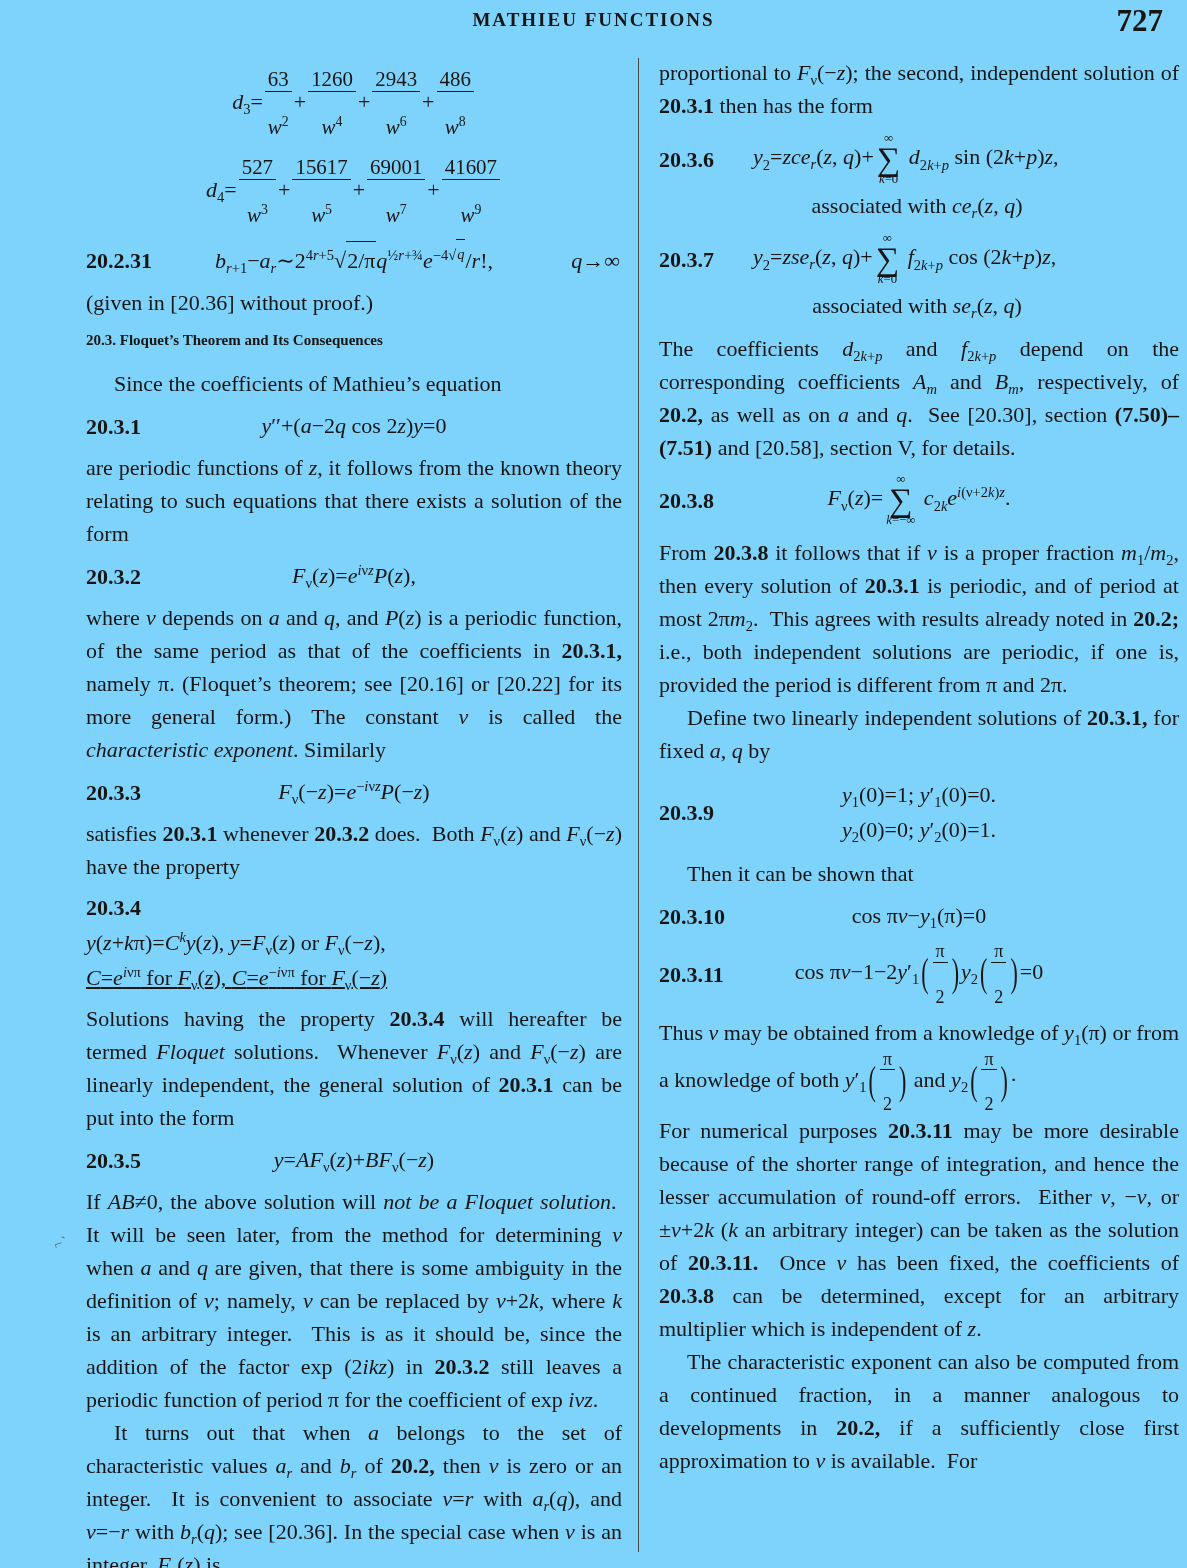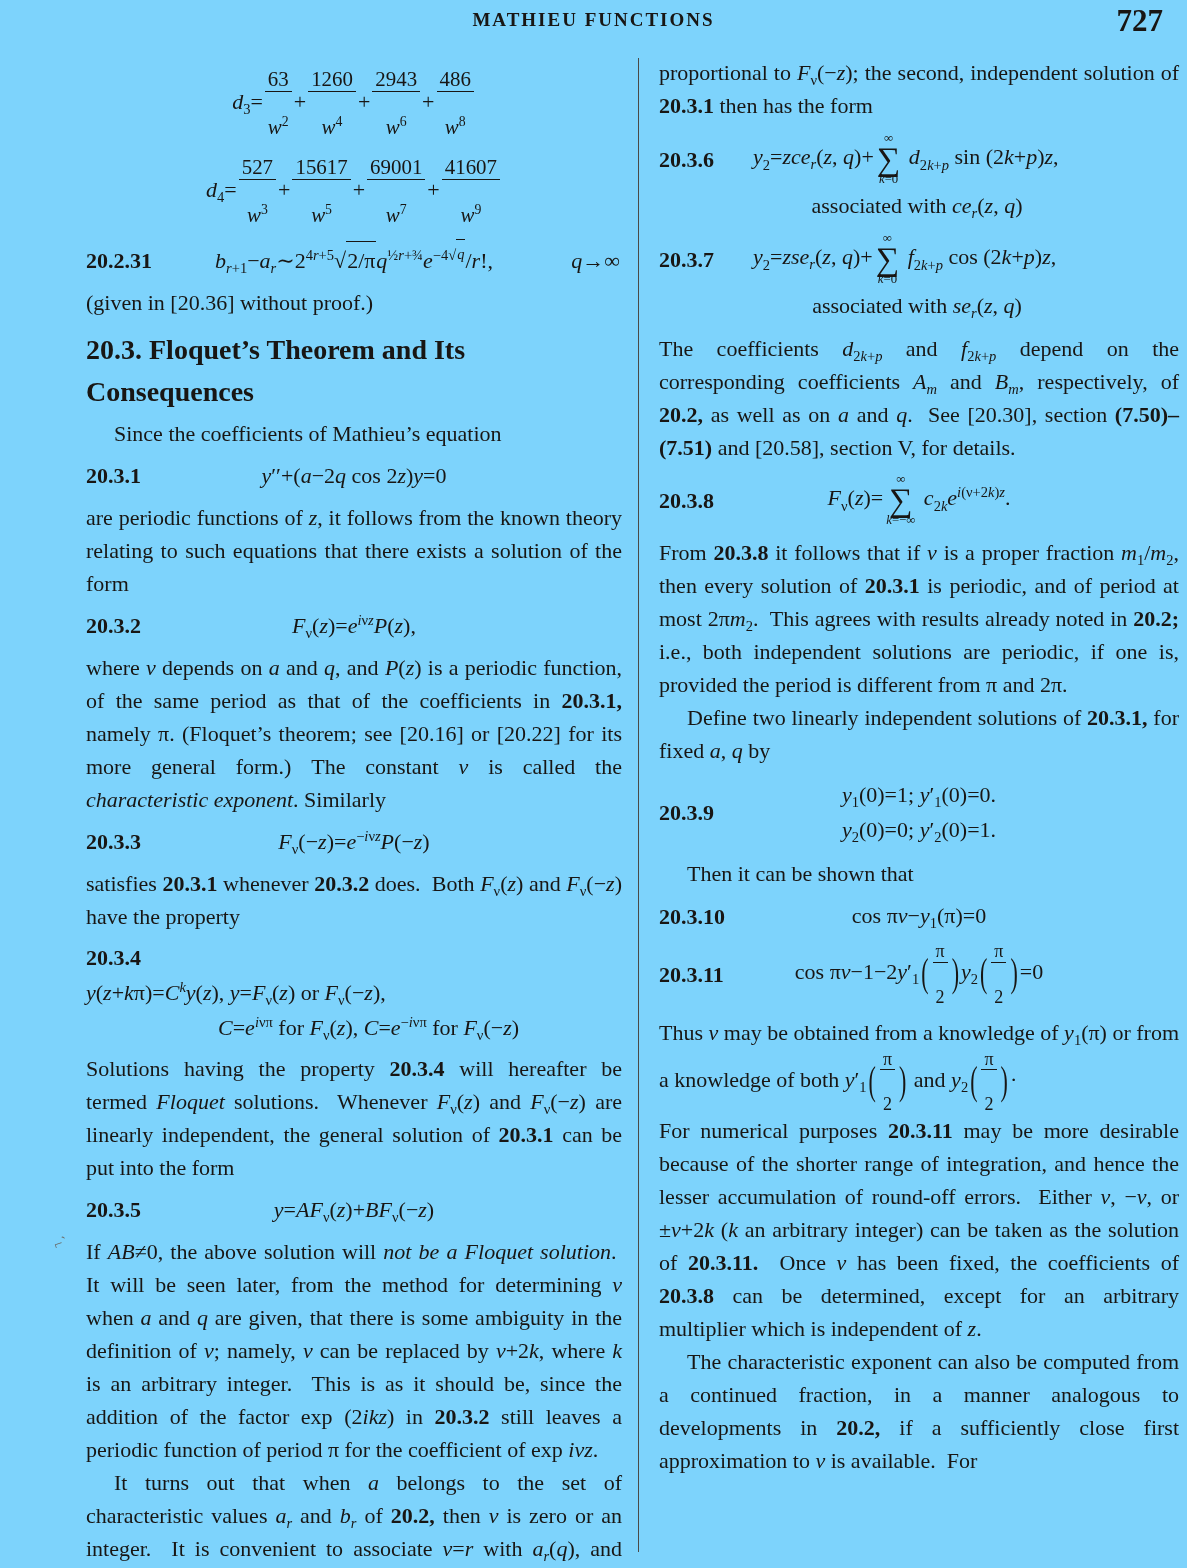--- a/index.html
+++ b/index.html
@@ -16,37 +16,37 @@
     font-weight:bold;font-size:19px;letter-spacing:2px;}
   .pnum{position:absolute;right:24px;top:-2px;font-weight:bold;font-size:31px;}
   
   .columns{display:flex;box-sizing:border-box;padding:4px 6px 0 86px;height:1516px;}
   .colL{width:536px;flex:0 0 536px;}
   .divider{width:1px;background:#4a4a46;margin:2px 20px 16px 16px;}
   .colR{flex:1;min-width:0;padding-right:2px;}
   
   .para{margin:0;text-align:justify;}
   .para.ind{text-indent:28px;}
-  .sechead{font-size:28px;font-weight:bold;margin:10px 0 4px;text-align:left;}
+  .sechead{font-size:15px;font-weight:bold;margin:10px 0 16px;text-align:left;}
   .subhead{font-size:19.5px;font-weight:bold;text-align:center;margin:12px 0 8px;}
   
   .eq{position:relative;text-align:center;margin:9px 0;}
   .eq .eqlabel{position:absolute;left:0;top:50%;transform:translateY(-50%);
     font-weight:bold;white-space:nowrap;}
   .eq .eqbody{display:inline-block;}
   .eq .eqside{position:absolute;right:2px;top:50%;transform:translateY(-50%);}
   .eq.big{margin:12px 0 16px;}
   .eq.eqleft{display:flex;flex-wrap:wrap;align-items:center;text-align:left;margin:10px 0;}
   .eq.eqleft .eqlabel{position:static;transform:none;flex:0 0 94px;}
   .eq.eqleft .eqbody{flex:1;}
   .eq.eqleft .eqnote{flex-basis:100%;text-align:center;padding-right:4px;margin-top:2px;}
   .eqtop{margin:8px 0;text-align:left;}
   .eqtop .eqlabel-top{font-weight:bold;}
   .eqtop .eqtopline{margin:2px 0;}
-  .eqtop .eqtopline.l2{margin-left:132px;}
+  .eqtop .eqtopline.l2{text-decoration:underline;}
   .eqmulti .eqline{margin:2px 0;}
   
   sub,sup{font-size:66%;line-height:0;}
   .fr{display:inline-block;vertical-align:middle;text-align:center;
     margin:0 2px;font-size:0.95em;line-height:1.12;}
   .fr .nu{display:block;border-bottom:1.6px solid #181614;padding:0 3px;}
   .fr .de{display:block;padding:0 3px;margin-top:24px;}
   .fr.sm{font-size:0.82em;}
   .sum{display:inline-flex;flex-direction:column;align-items:center;
     vertical-align:middle;line-height:1;margin:0 3px;}

